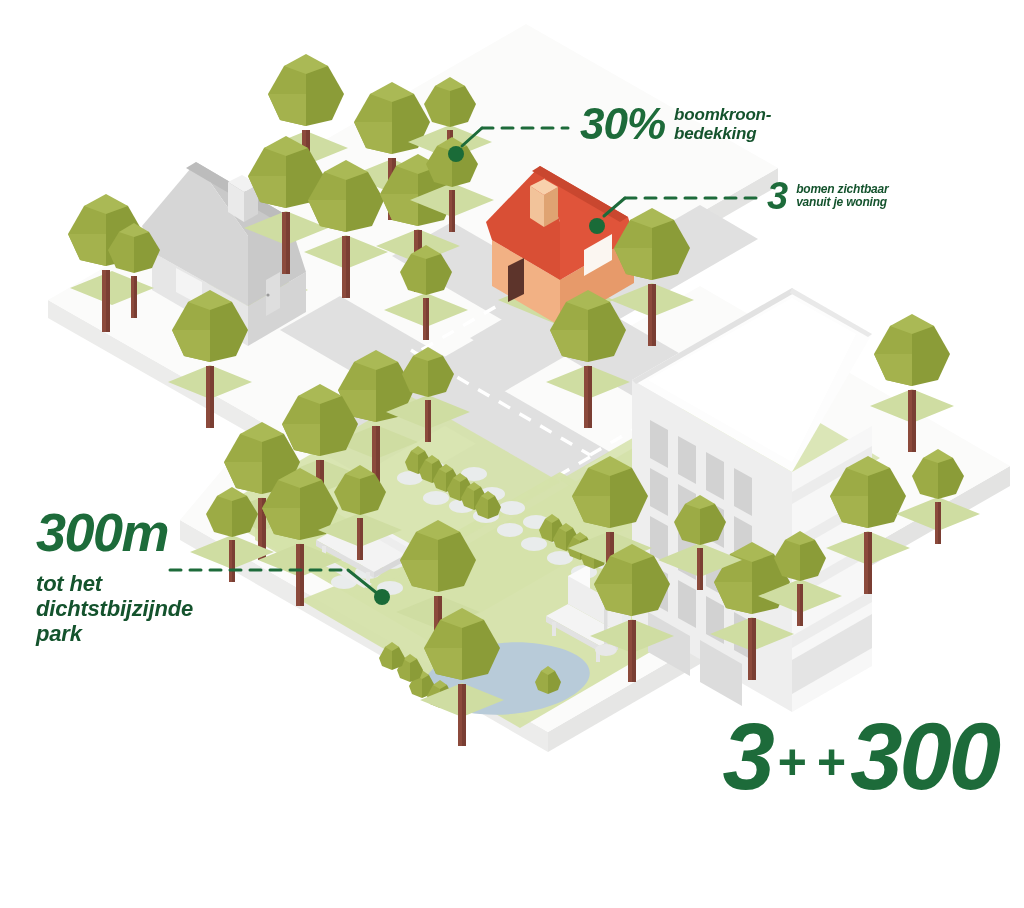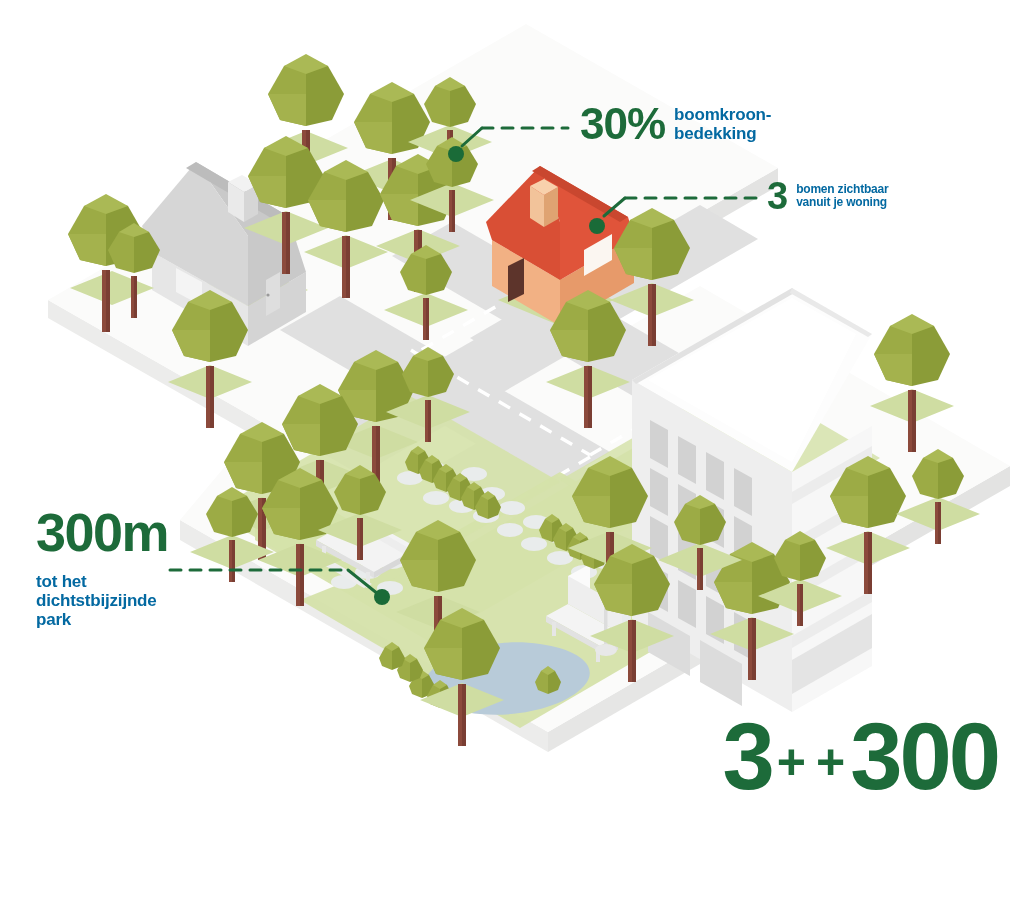--- a/index.html
+++ b/index.html
@@ -4,49 +4,49 @@
 <title>3-30-300 regel infographic</title>
 <style>
   html,body{margin:0;padding:0;}
   body{
     width:1024px;height:908px;
     background:#ffffff;
     font-family:"Liberation Sans","DejaVu Sans",sans-serif;
     overflow:hidden;
     position:relative;
   }
-  #stage{position:absolute;inset:0;width:1024px;height:908px;}
+  #stage{position:absolute;inset:0;width:1024px;height:908px;font-style:italic;}
   svg#scene{position:absolute;left:0;top:0;width:1024px;height:908px;display:block;}
 
   
   .callout{position:absolute;display:flex;align-items:center;gap:9px;}
   .callout .big{
     font-weight:700;
     color:#1d6b3a;
     line-height:.95;
     letter-spacing:-1px;
   }
   .callout .small{
     font-weight:700;
-    color:#0369a1;
+    color:#14532d;
     line-height:1.12;
     letter-spacing:-.2px;
   }
 
   #callout-canopy{left:580px;top:103px;}
   #callout-canopy .big{font-size:44px;}
   #callout-canopy .small{font-size:17px;}
 
   #callout-trees{left:767px;top:178px;}
   #callout-trees .big{font-size:38px;}
   #callout-trees .small{font-size:12px;}
 
   #callout-park{left:36px;top:507px;display:block;}
   #callout-park .big{font-size:54px;letter-spacing:-1.5px;margin-bottom:14px;}
-  #callout-park .small{font-size:17px;}
+  #callout-park .small{font-size:22px;}
 
   
   #headline{
     position:absolute;left:528px;top:712px;width:470px;
     color:#1d6b3a;text-align:right;
   }
   #headline .row1{
     display:flex;align-items:baseline;justify-content:flex-end;
     font-weight:700;font-size:94px;line-height:.95;letter-spacing:-3px;
   }

